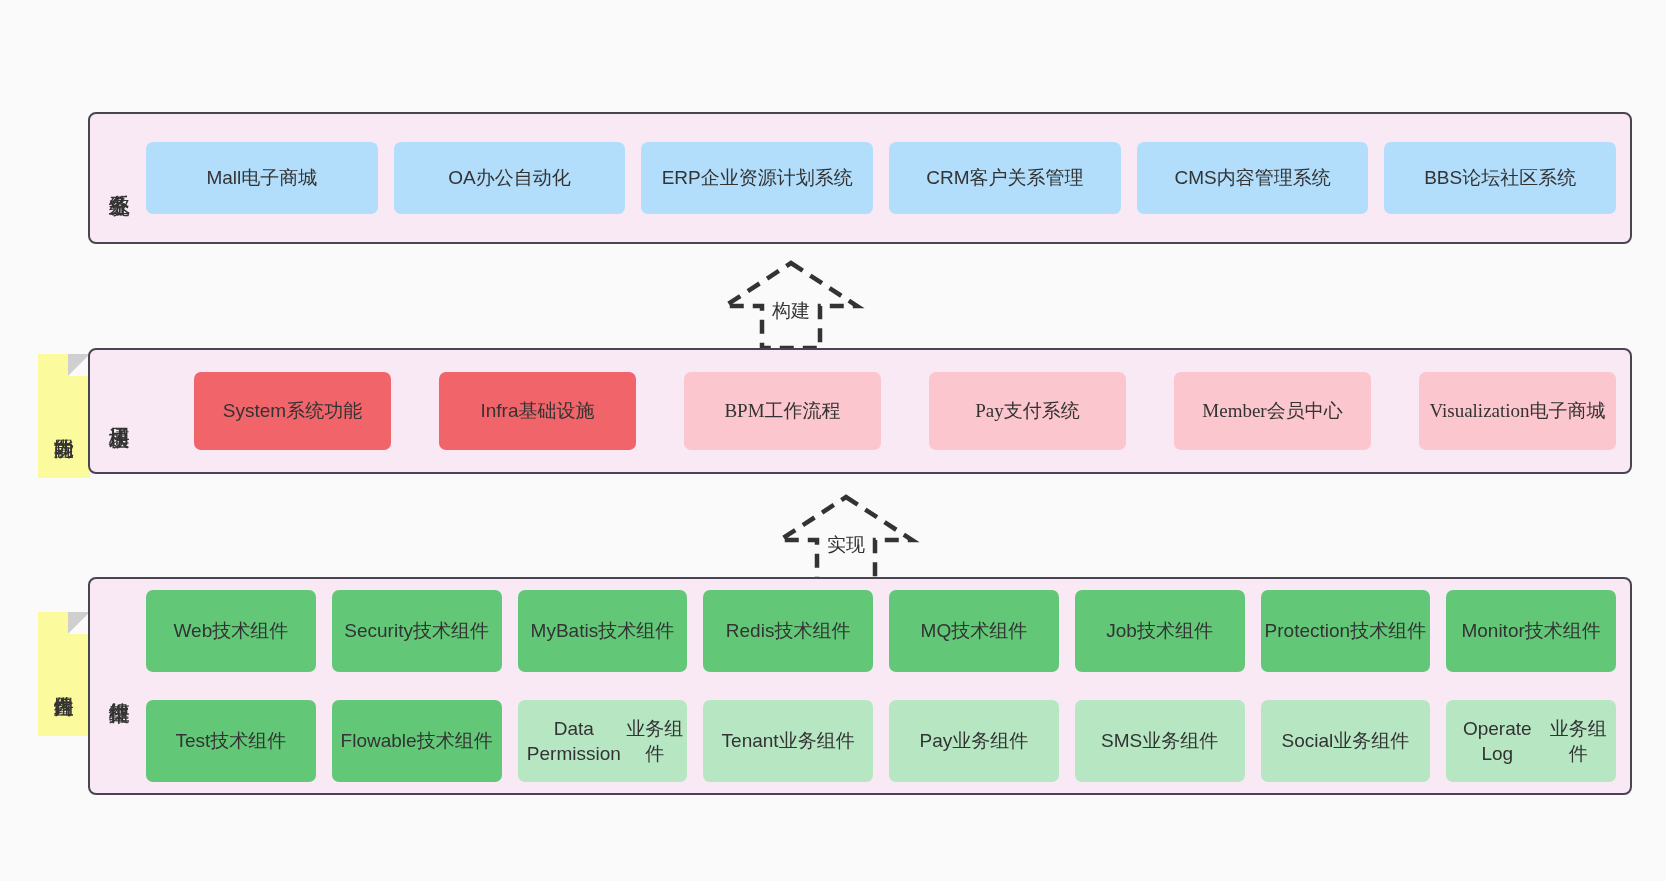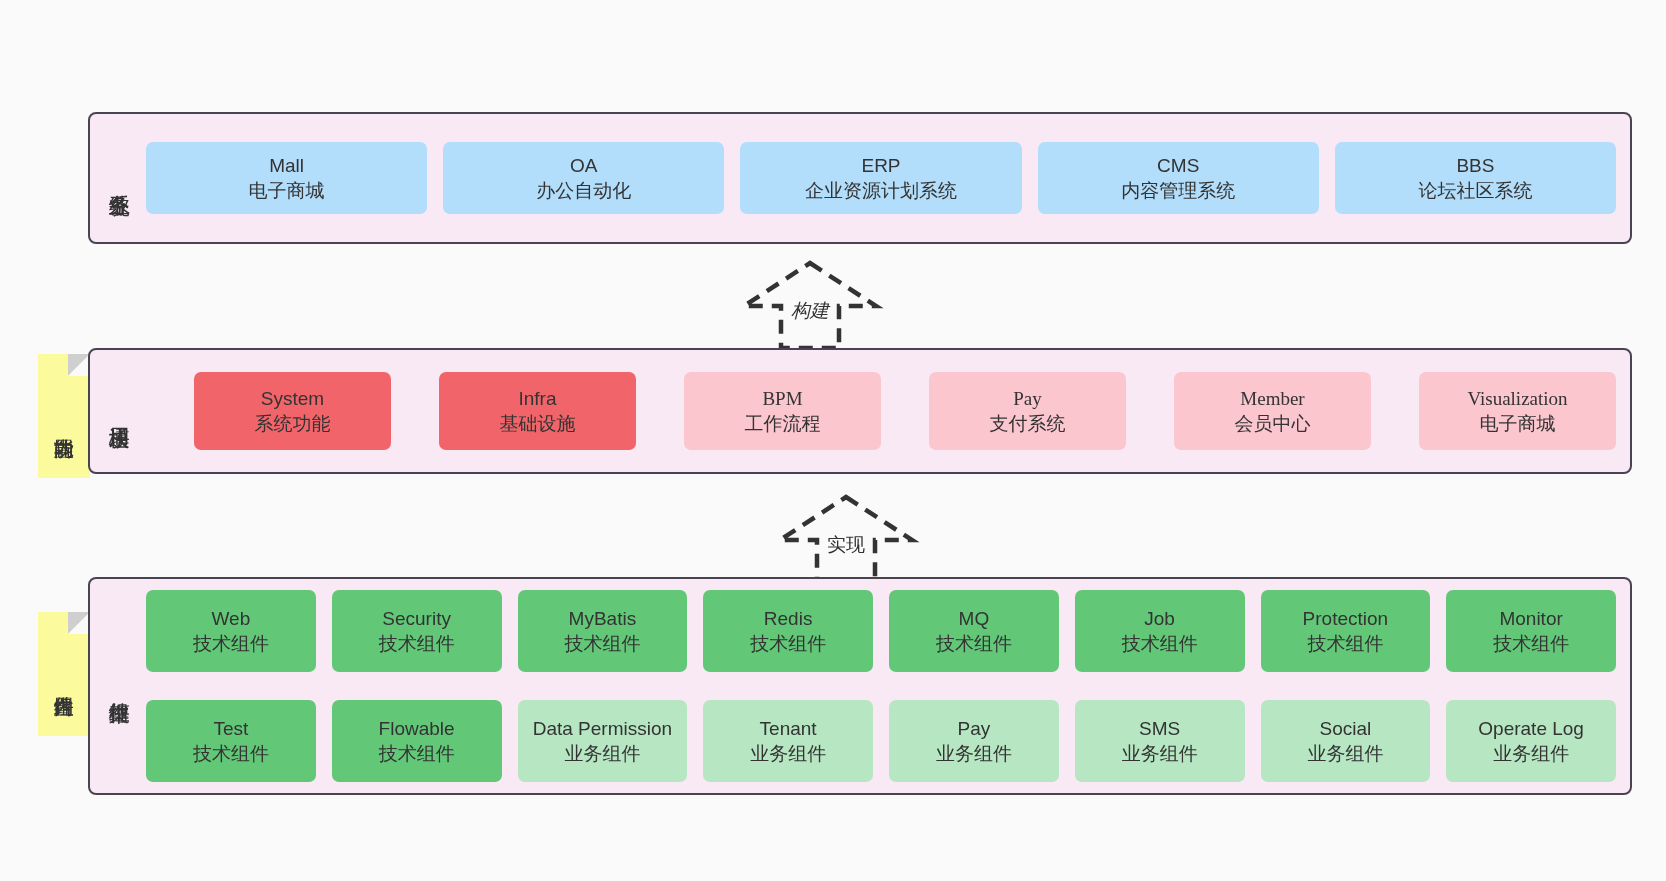--- a/index.html
+++ b/index.html
@@ -47,21 +47,21 @@
   .row{
     display:flex;
     align-items:stretch;
   }
 
   
   .card{
     flex:1 1 0;
     border-radius:7px;
     display:flex;
-    flex-direction:column;
+    flex-direction:row;
     align-items:center;
     justify-content:center;
     text-align:center;
     font-size:19px;
     line-height:1.32;
     color:#333;
     box-sizing:border-box;
     padding:6px 4px;
   }
   .card .t1{display:block;}
@@ -131,41 +131,45 @@
   .arrow svg{display:block;overflow:visible;}
   .arrow .arrow-label{
     position:absolute;
     left:0;right:0;
     top:40px;
     text-align:center;
     font-size:19px;
     color:#333;
     pointer-events:none;
   }
-  #arrow-build{left:739px;top:258px;font-style:italic;}
+  #arrow-build{left:720px;top:258px;}
   #arrow-impl{left:775px;top:492px;}
 </style>
 </head>
 <body>
 
 <div class="layer" id="layer-business">
   <div class="layer-title">业务系统</div>
   <div class="layer-body">
     <div class="row">
       <div class="card c-blue">
         <span class="t1">Mall</span>
         <span class="t2">电子商城</span>
       </div>
       <div class="card c-blue">
         <span class="t1">OA</span>
         <span class="t2">办公自动化</span>
       </div>
       <div class="card c-blue">
         <span class="t1">ERP</span>
         <span class="t2">企业资源计划系统</span>
+      </div>
+      <div class="card c-blue">
+        <span class="t1">CRM</span>
+        <span class="t2">客户关系管理</span>
       </div>
       <div class="card c-blue">
         <span class="t1">CMS</span>
         <span class="t2">内容管理系统</span>
       </div>
       <div class="card c-blue">
         <span class="t1">BBS</span>
         <span class="t2">论坛社区系统</span>
       </div>
     </div>

